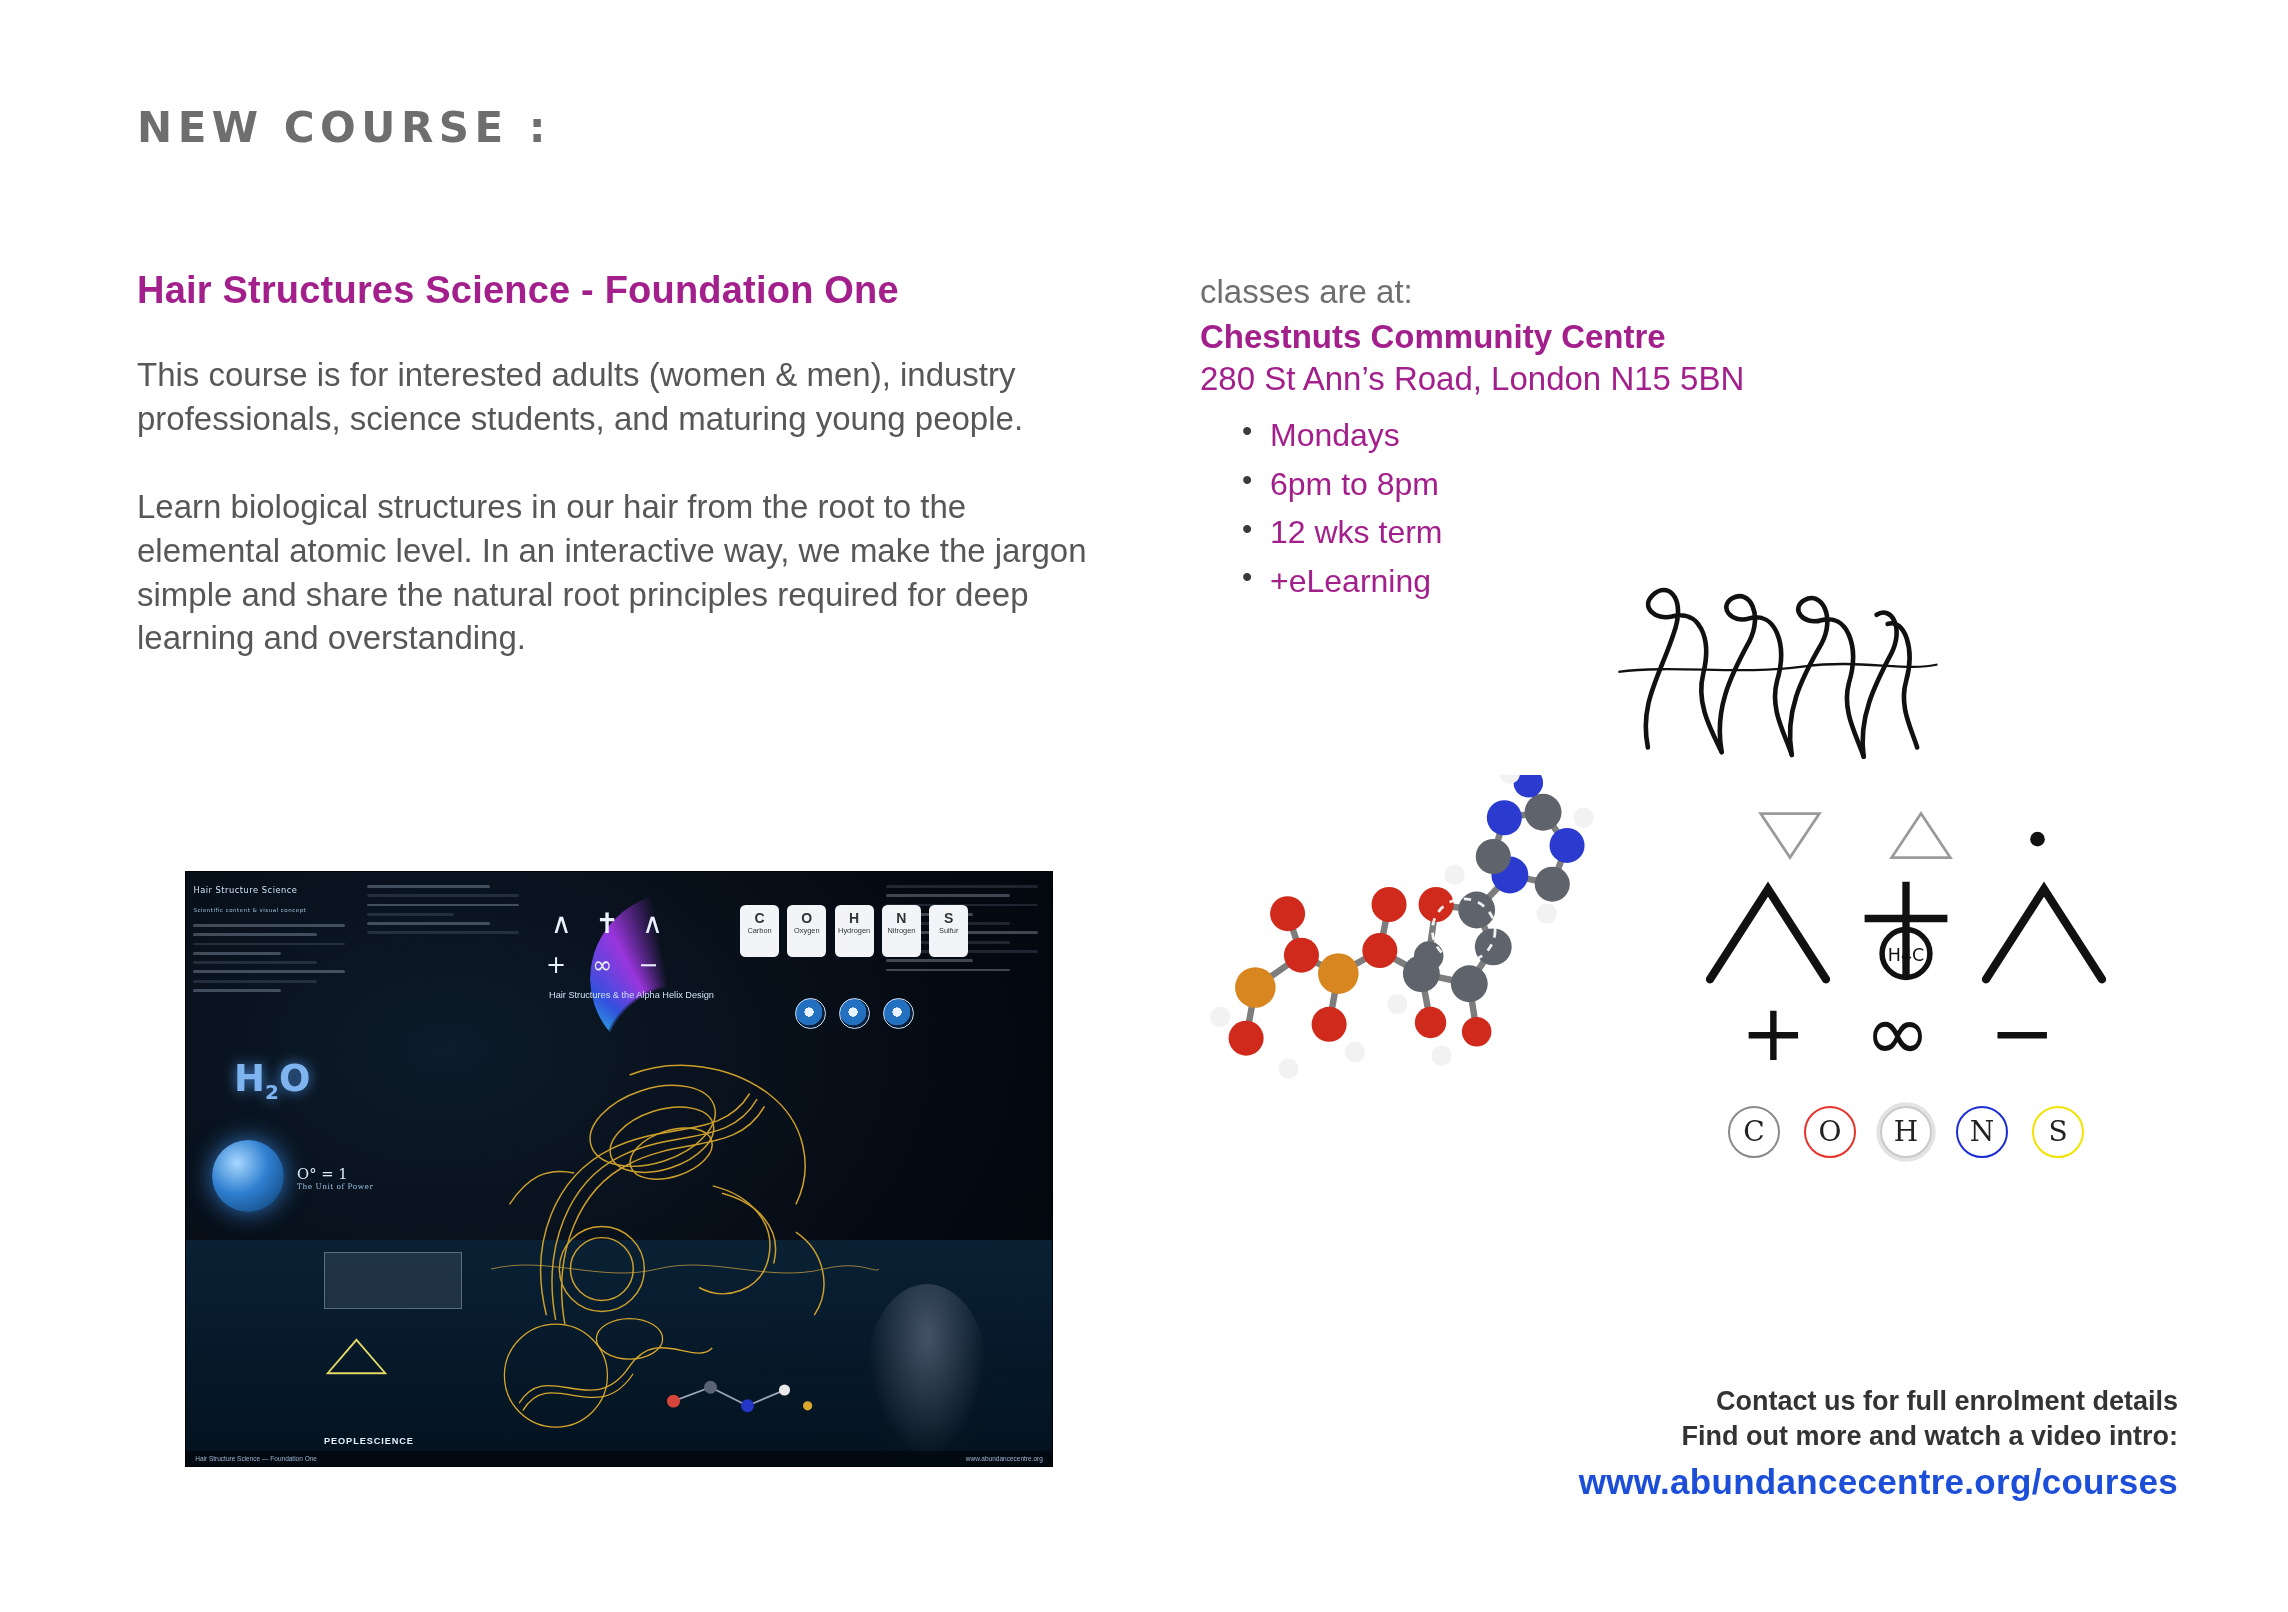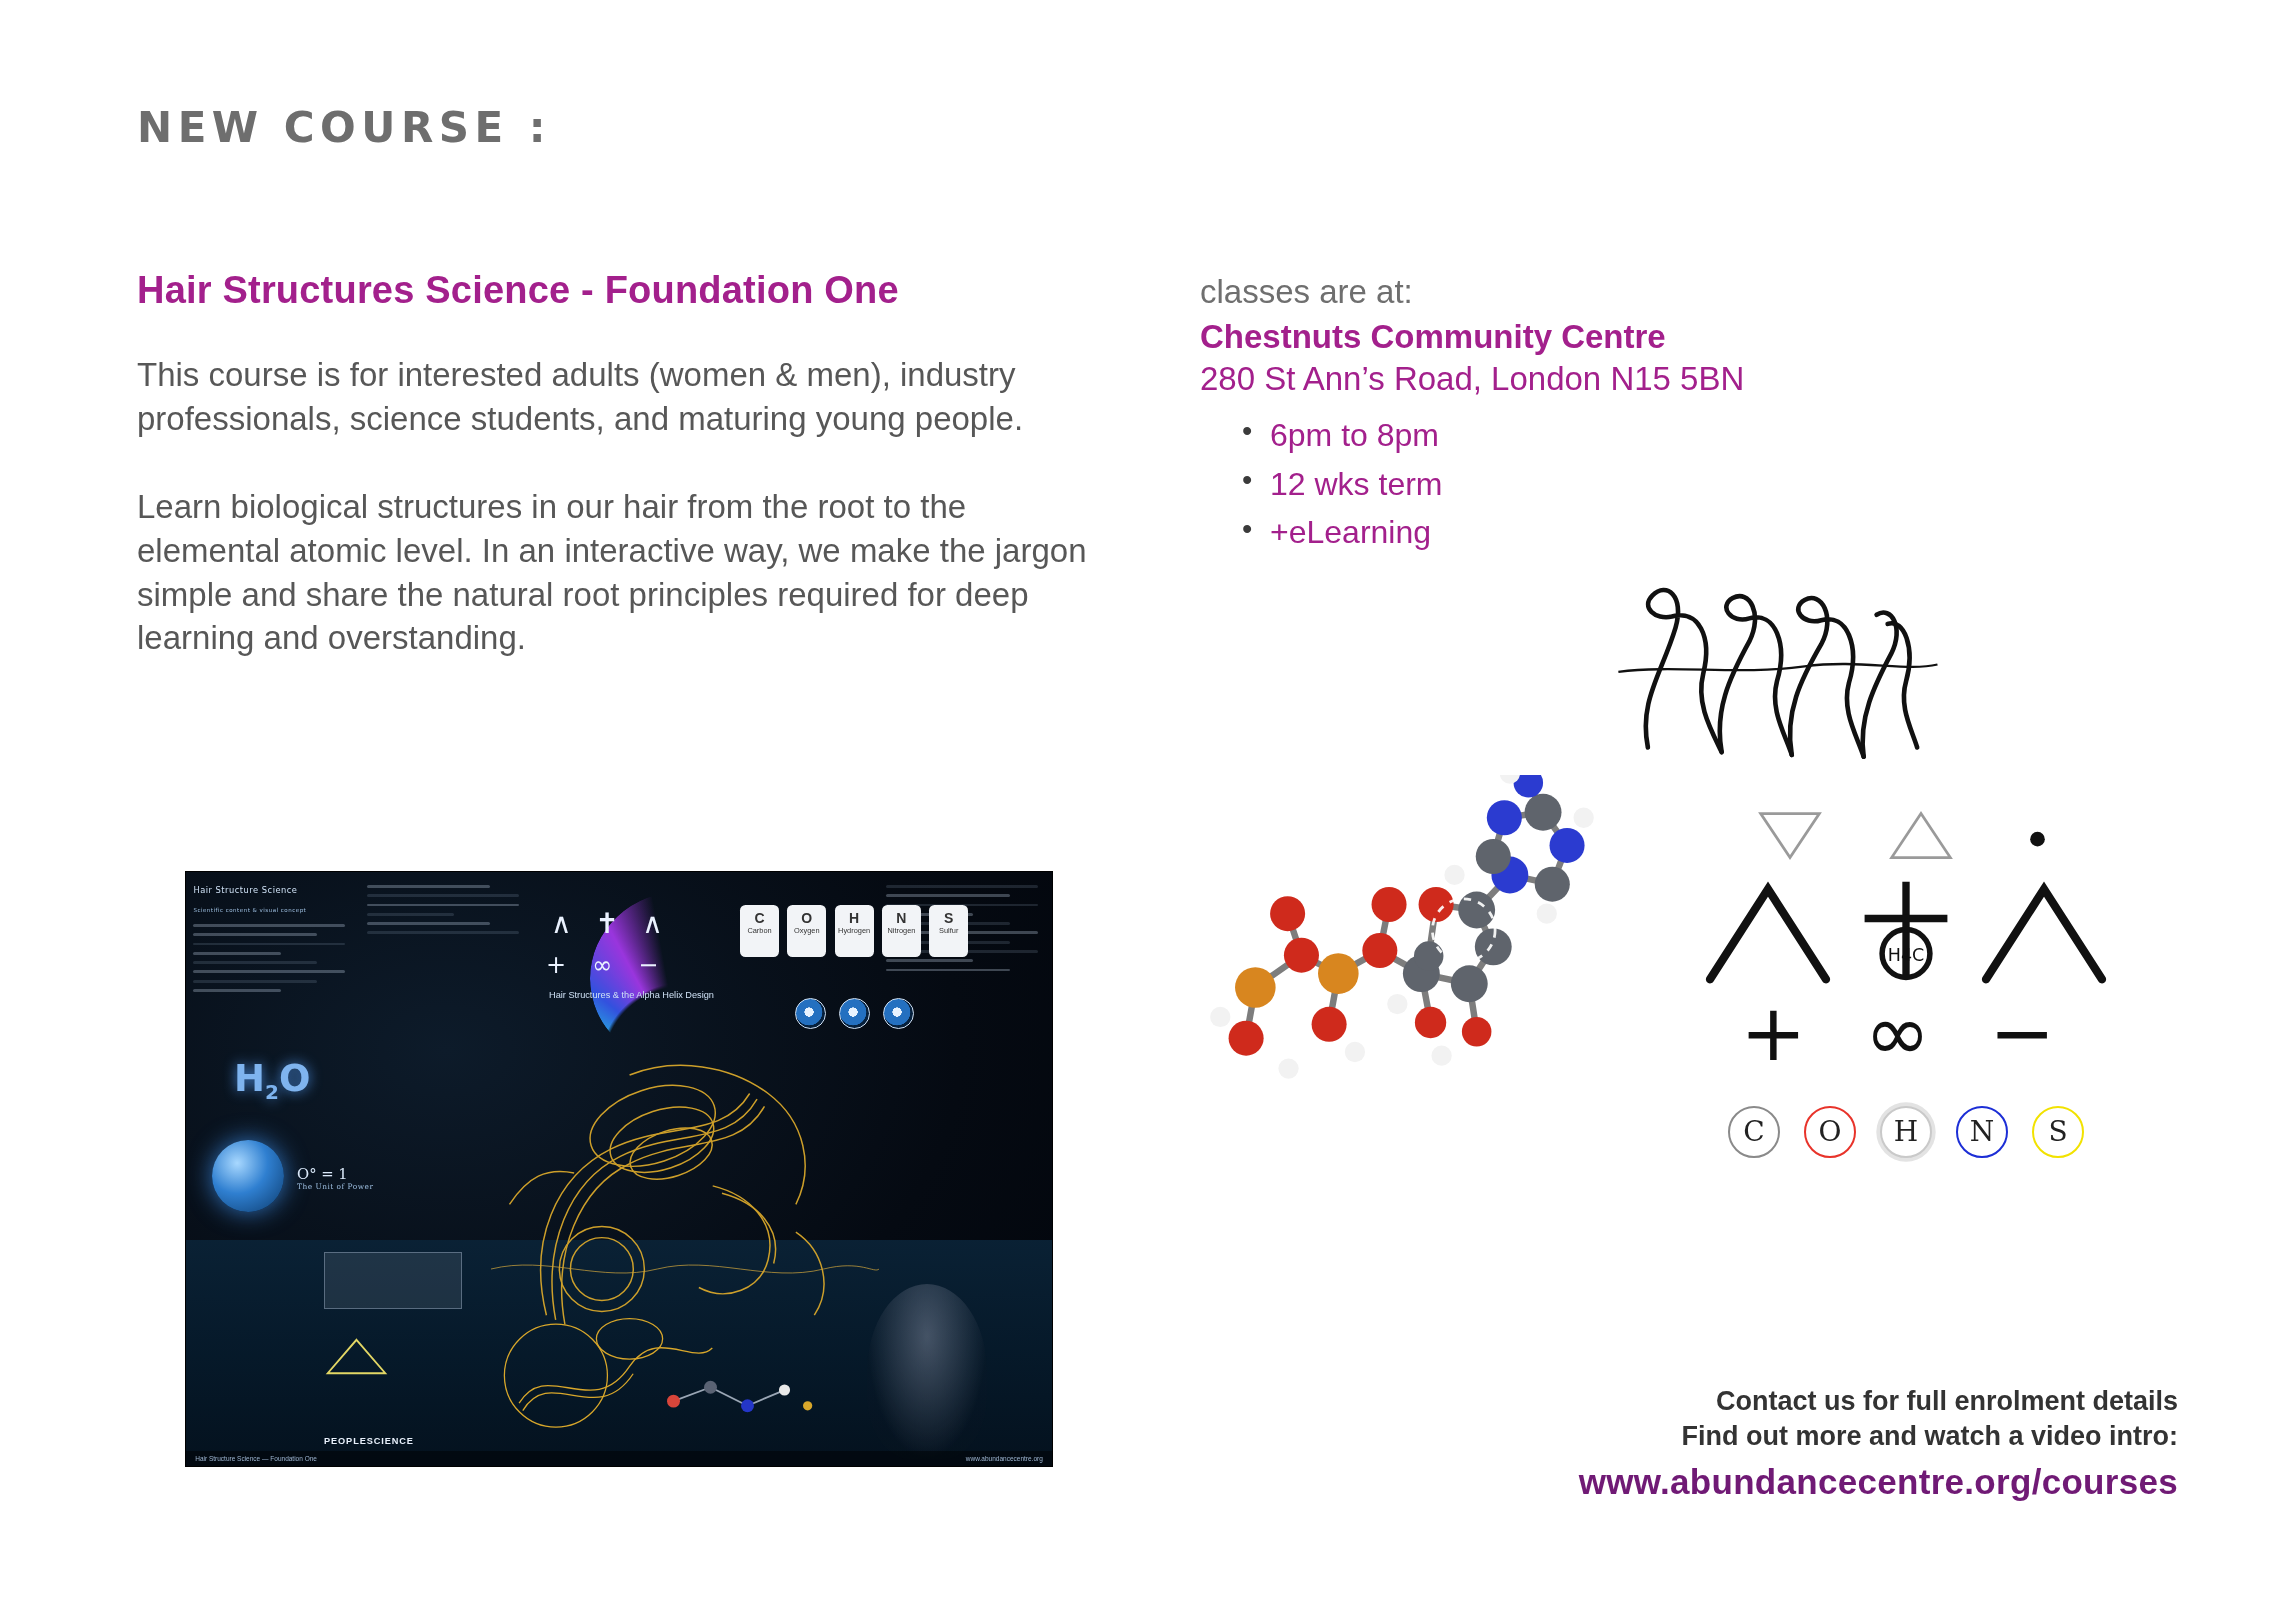--- a/index.html
+++ b/index.html
@@ -250,21 +250,21 @@
     position: absolute;
     left: 1200px; top: 1384px;
     width: 978px;
     text-align: right;
     color: #333;
   }
   .contact .l1, .contact .l2 {
     font-size: 27px; font-weight: bold; line-height: 1.3;
   }
   .contact .url {
-    font-size: 35px; font-weight: bold; margin-top: 7.4px; color: #701a75;
+    font-size: 35px; font-weight: bold; margin-top: 7.4px; color: #1d4ed8;
     letter-spacing: 0.3px;
   }
 </style>
 </head>
 <body>
 
 <div class="header">NEW COURSE :</div>
 
 <div class="left-col">
   <h1 class="course-title">Hair Structures Science - Foundation One</h1>
@@ -391,20 +391,21 @@
     <span>Hair Structure Science — Foundation One</span>
     <span>www.abundancecentre.org</span>
   </div>
 </div>
 
 <div class="right-col">
   <p class="classes-at">classes are at:</p>
   <p class="venue">Chestnuts Community Centre</p>
   <p class="address">280 St Ann’s Road, London N15 5BN</p>
   <ul class="sched">
+    <li>Mondays</li>
     <li>6pm to 8pm</li>
     <li>12 wks term</li>
     <li>+eLearning</li>
   </ul>
 </div>
 
 <svg class="hair-sketch" viewBox="0 0 360 220">
   <g fill="none" stroke="#111111" stroke-width="5" stroke-linecap="round">
     <path d="M40 200 C30 150 55 120 70 70 C80 35 60 20 45 35 C32 48 48 62 66 58 C95 50 110 80 100 120 C92 152 108 180 120 205"></path>
     <path d="M120 205 C112 160 128 125 150 85 C165 55 150 28 132 38 C116 47 130 66 150 60 C178 52 192 88 180 128 C172 158 188 184 196 208"></path>

